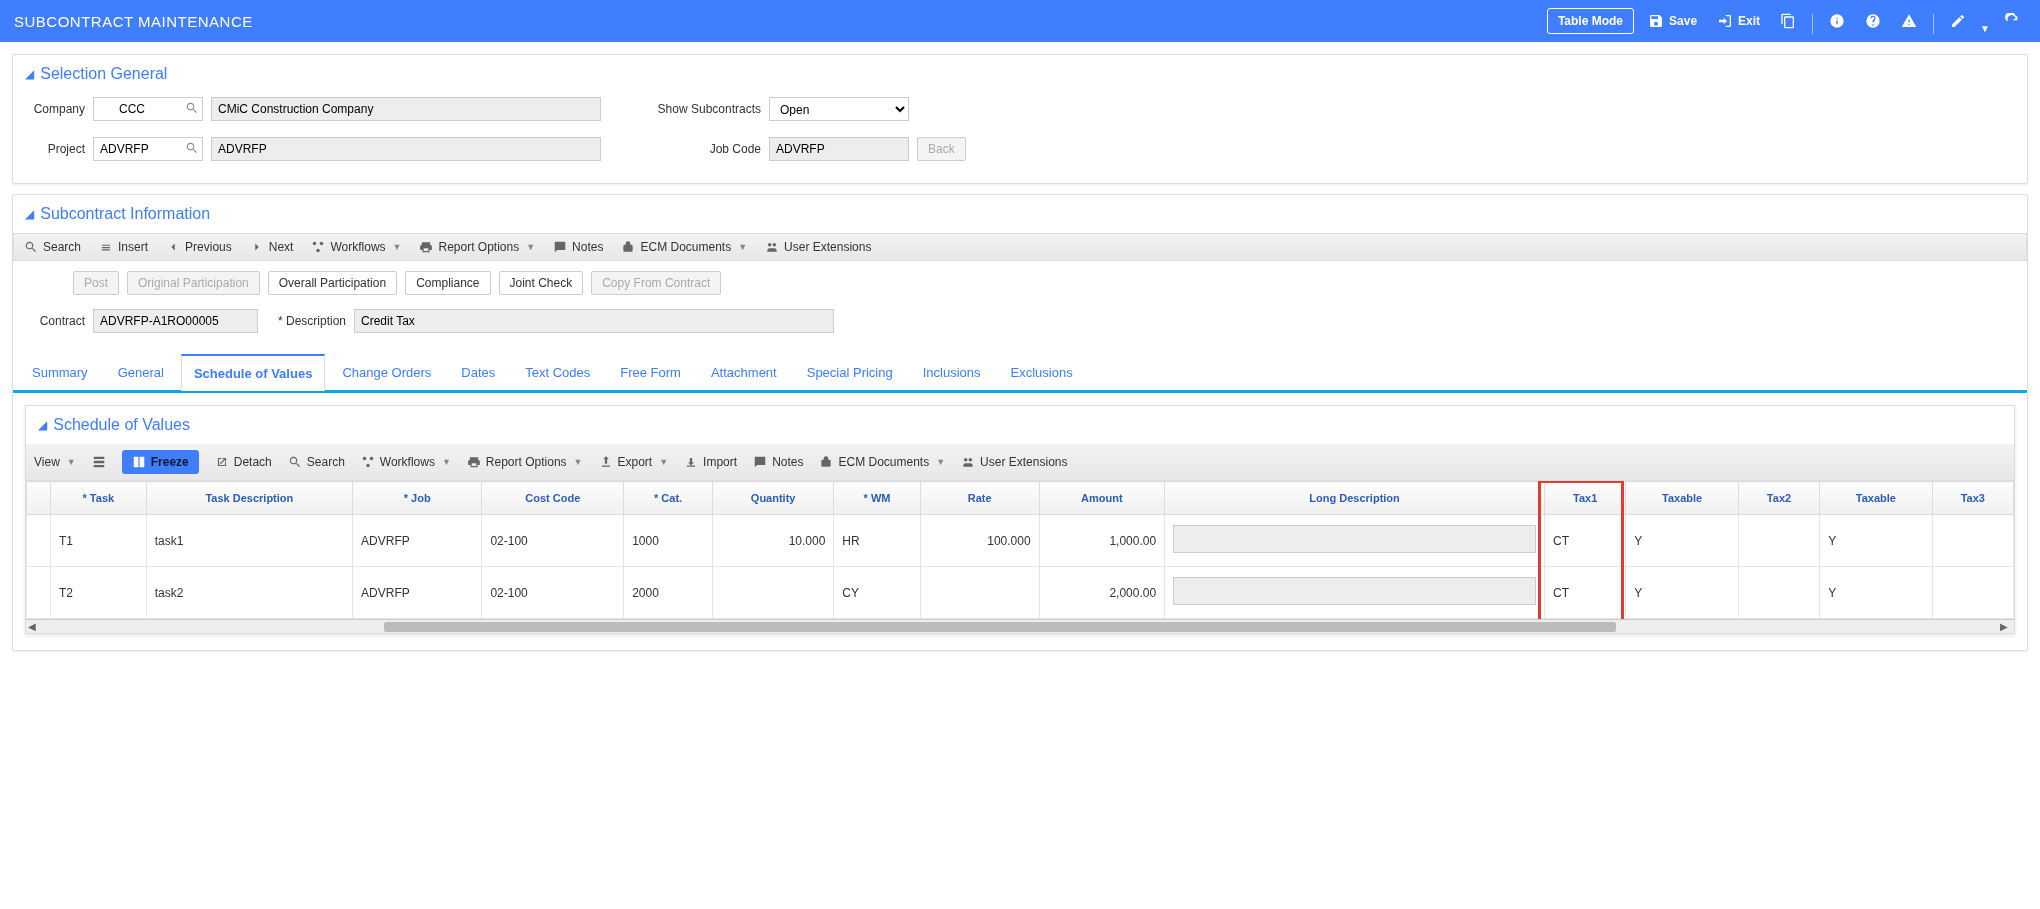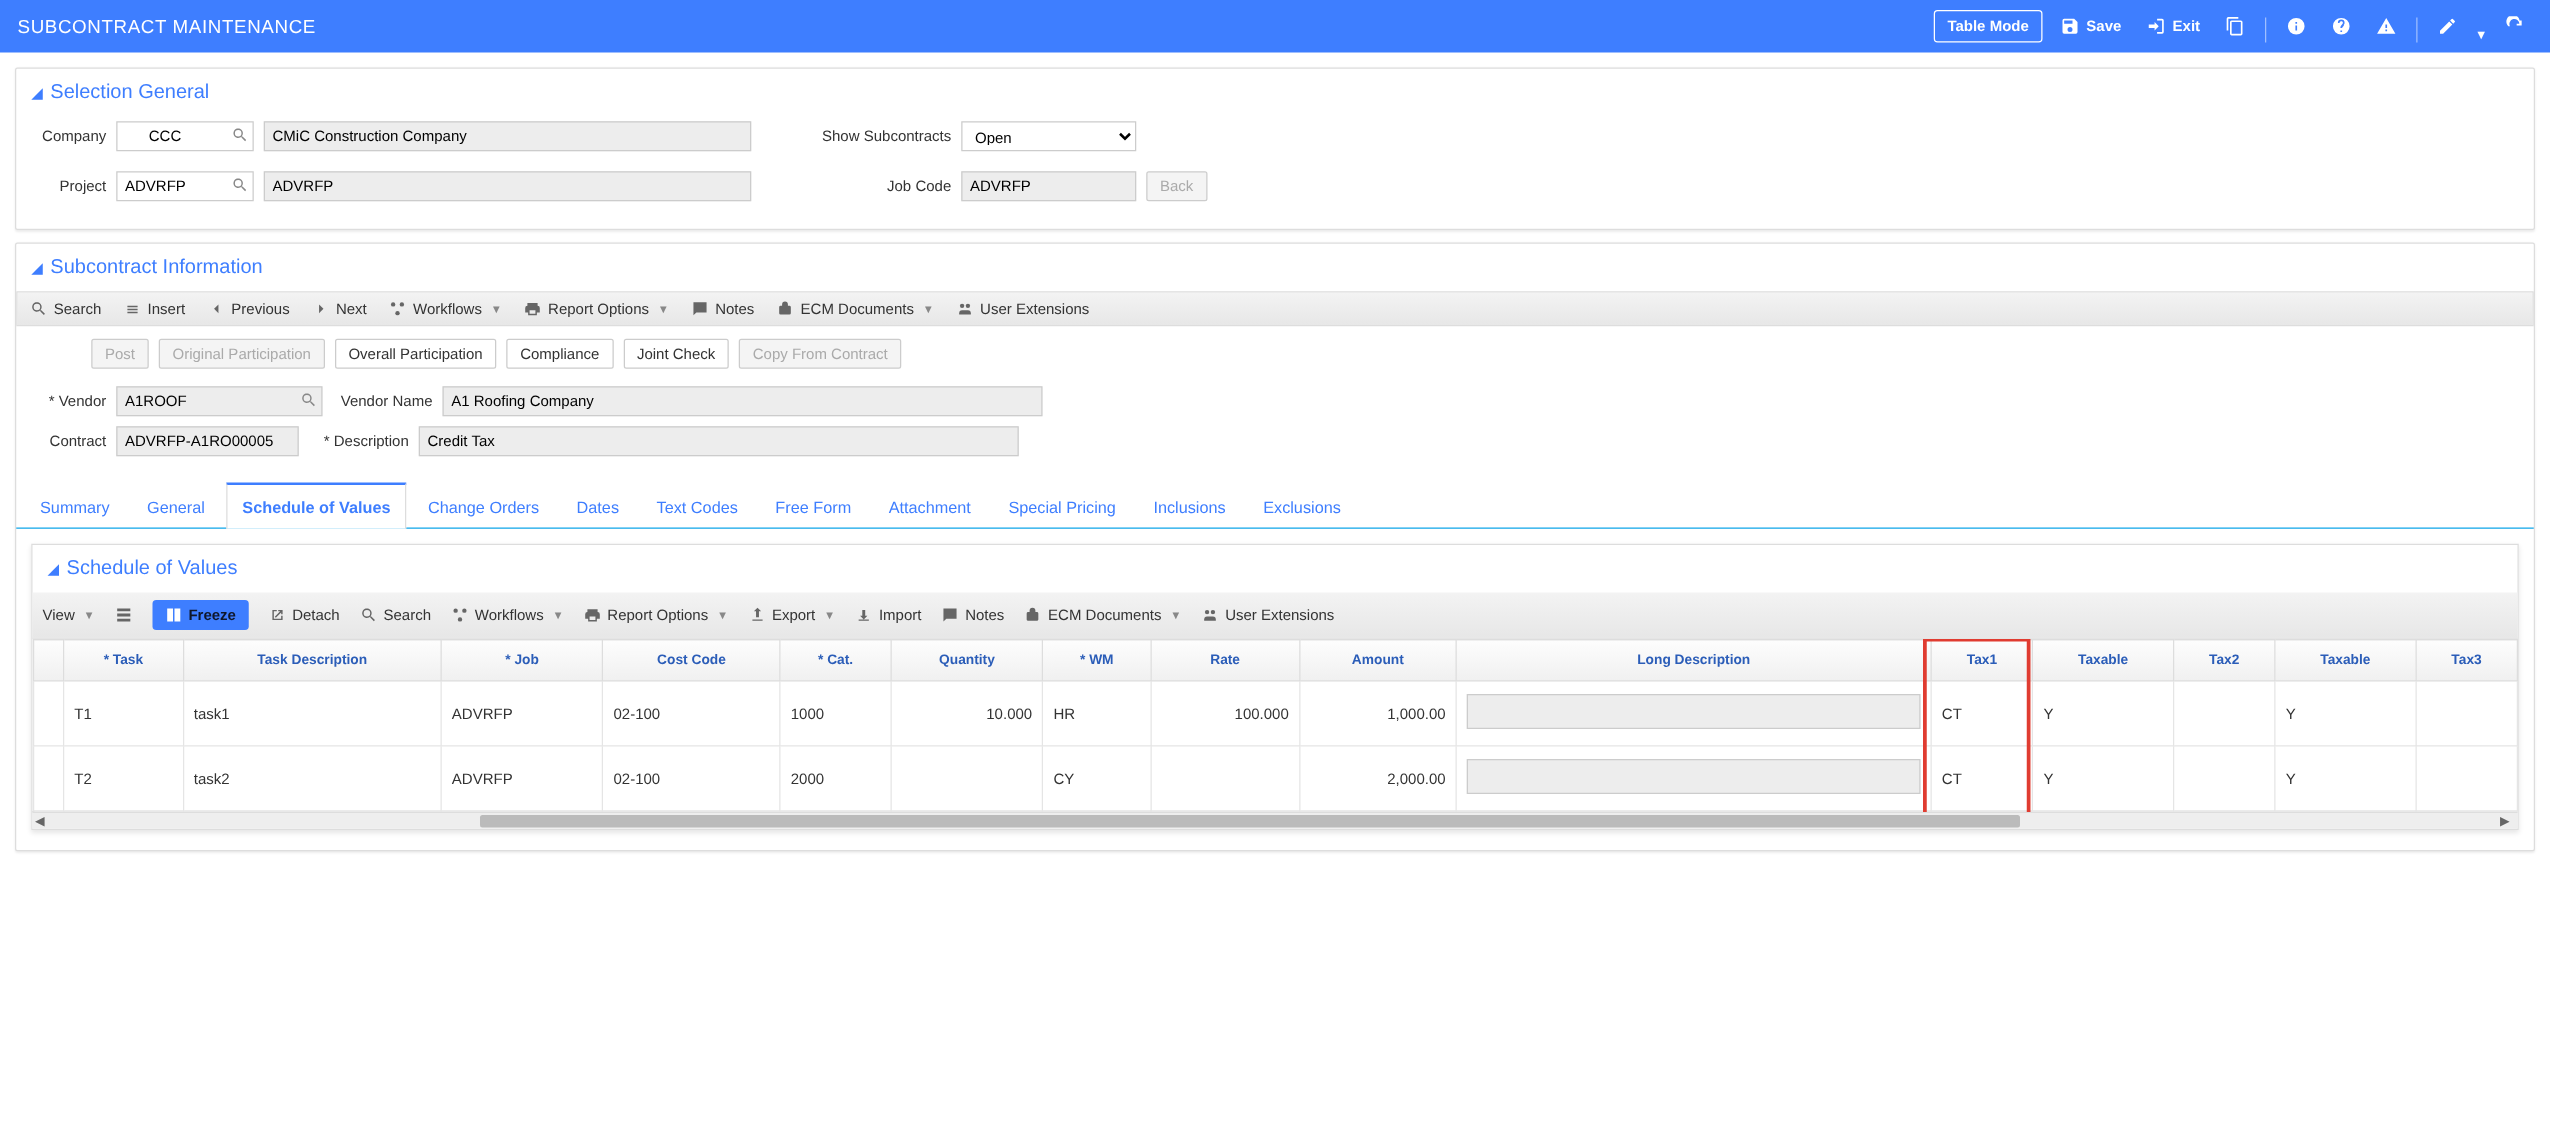--- a/index.html
+++ b/index.html
@@ -94,21 +94,21 @@
 .tb-item { display: flex; align-items: center; gap: 5px; color: #333; font-size: 12px; cursor: pointer; }
 .tb-item svg { width: 14px; height: 14px; fill: #666; }
 .tb-dd { color: #888; font-size: 9px; margin-left: 2px; }
 
 .action-btns { display: flex; gap: 8px; padding: 10px 6px 10px 60px; }
 .action-btns .btn { font-weight: normal; }
 
 .sub-form { padding: 4px 6px 12px; }
 .sub-form .form-row { gap: 8px; }
 
-.tabs { display: flex; border-bottom: 1px solid #0ea5e9; padding: 0 6px; gap: 4px; align-items: center; }
+.tabs { display: flex; border-bottom: 3px solid #0ea5e9; padding: 0 6px; gap: 4px; }
 .tab {
   padding: 10px 12px;
   color: #3e7eff;
   font-size: 13px;
   cursor: pointer;
   border: 1px solid transparent;
   border-bottom: none;
   position: relative;
   top: 1px;
 }
@@ -361,33 +361,22 @@
       <button class="btn disabled">Post</button>
       <button class="btn disabled">Original Participation</button>
       <button class="btn">Overall Participation</button>
       <button class="btn">Compliance</button>
       <button class="btn">Joint Check</button>
       <button class="btn disabled">Copy From Contract</button>
     </div>
 
     <div class="sub-form">
       <div class="form-row">
-        <label class="form-label req" style="width:66px">Vendor</label>
-        <div class="lookup">
-          <input class="form-input readonly" readonly="" style="width: 165px;" value="A1ROOF">
-          <svg class="mag" viewBox="0 0 24 24">
-                <path d="M15.5 14h-.79l-.28-.27a6.5 6.5 0 10-.7.7l.27.28v.79l5 4.99L20.49 19l-4.99-5zm-6 0a4.5 4.5 0 110-9 4.5 4.5 0 010 9z"></path>
-              </svg>
-        </div>
-        <label class="form-label" style="width:80px">Vendor Name</label>
-        <input class="form-input readonly" readonly="" style="width: 480px;" value="A1 Roofing Company">
-      </div>
-      <div class="form-row">
         <label class="form-label" style="width:66px">Contract</label>
-        <input class="form-input readonly" readonly="" style="width: 146px;" value="ADVRFP-A1RO00005">
+        <input class="form-input readonly" readonly="" style="width: 165px;" value="ADVRFP-A1RO00005">
         <label class="form-label req" style="width:80px">Description</label>
         <input class="form-input readonly" readonly="" style="width: 480px;" value="Credit Tax">
       </div>
     </div>
 
     <div class="tabs">
       <div class="tab">Summary</div>
       <div class="tab">General</div>
       <div class="tab active">Schedule of Values</div>
       <div class="tab">Change Orders</div>

